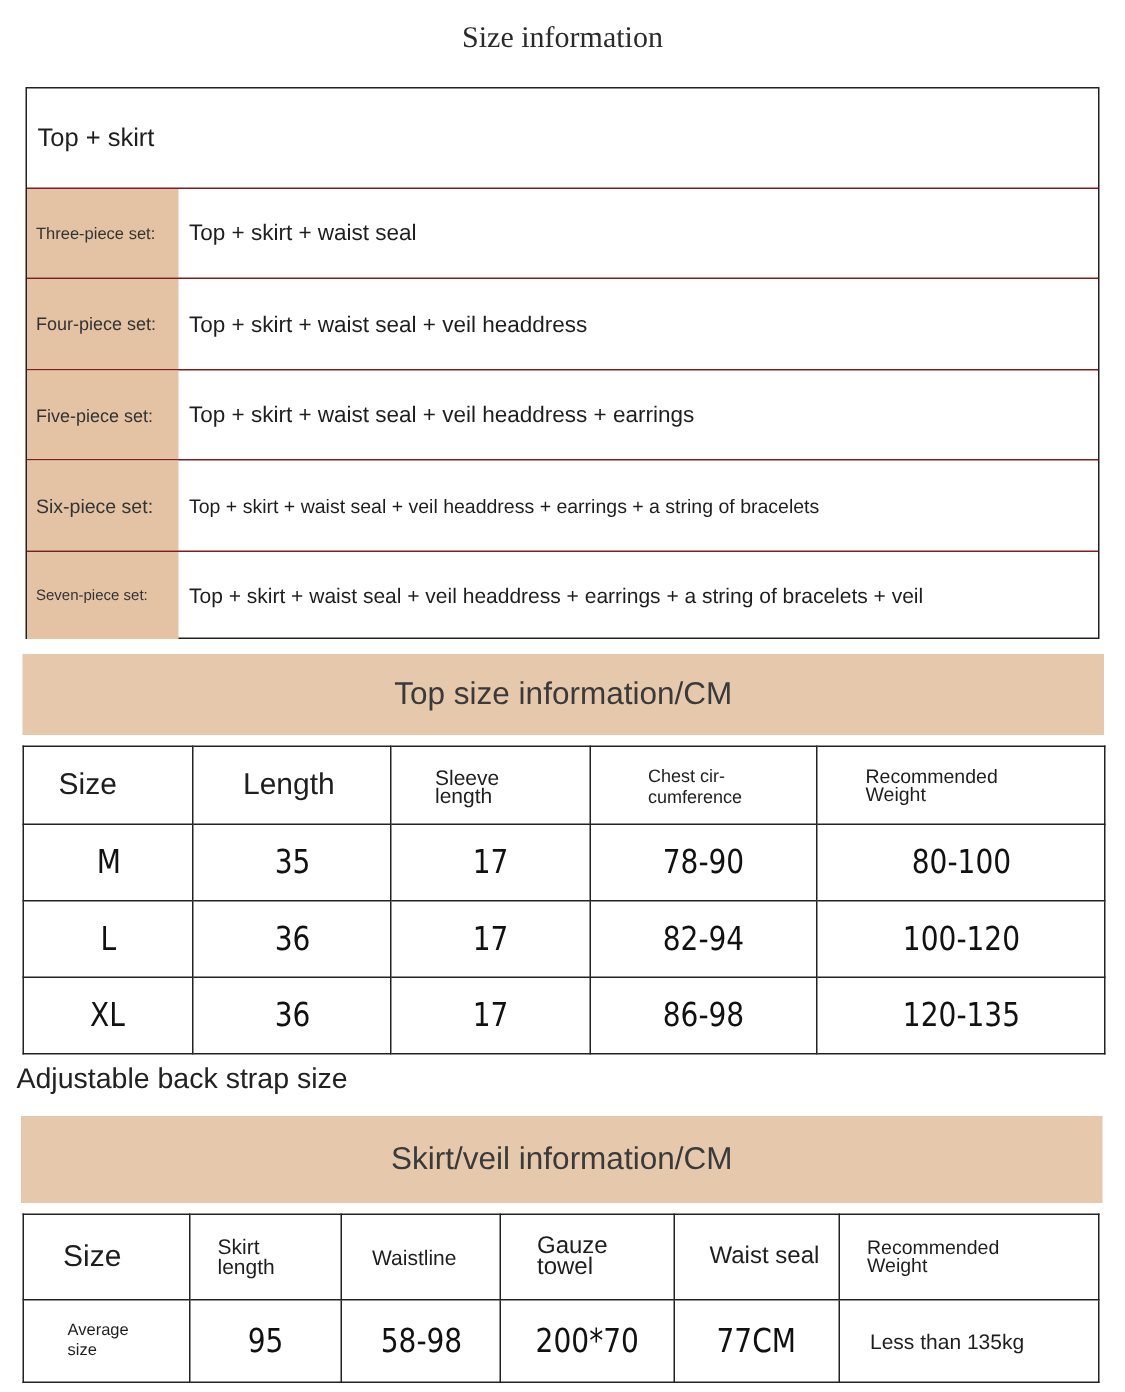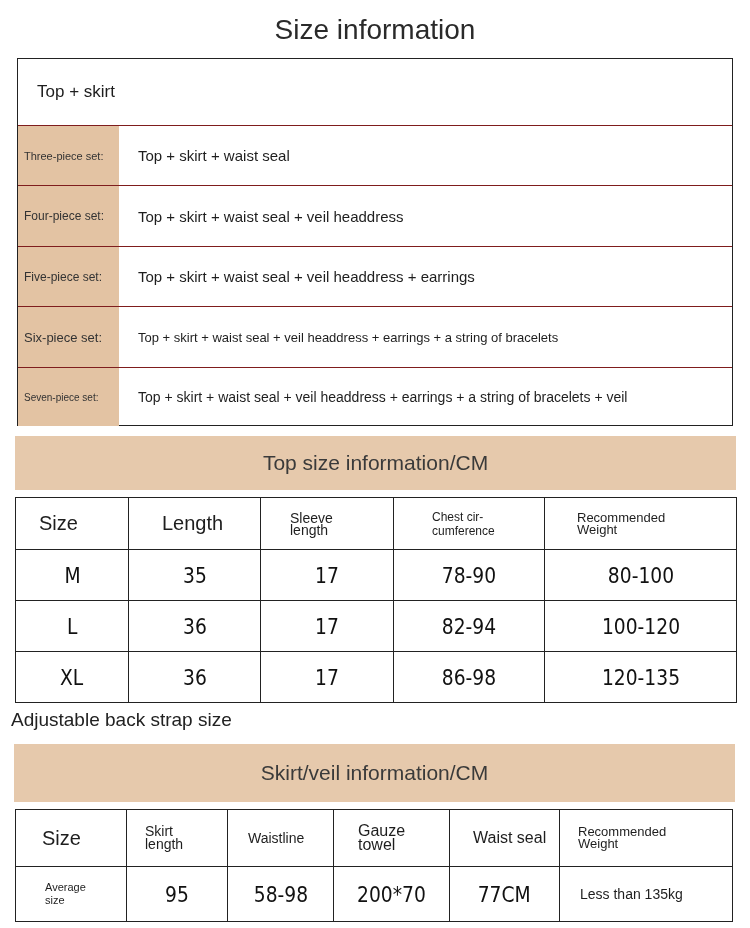--- a/index.html
+++ b/index.html
@@ -1,31 +1,31 @@
 <!DOCTYPE html>
 <html><head>
 <meta charset="utf-8">
 <style>
   html, body { margin: 0; padding: 0; background: #ffffff; }
   body { width: 750px; height: 928px; position: relative; overflow: hidden;
          font-family: "Liberation Sans", sans-serif; color: #1e1e1e; }
 
   .page-title { position: absolute; top: 14px; left: 0; width: 750px; text-align: center;
-                font-size: 28px; color: #2a2a2a; }
+                font-size: 20px; color: #2a2a2a; font-family: Liberation Serif, serif; }
 
   
   .sets { position: absolute; left: 17px; top: 58px; width: 716px; height: 368px;
           border: 1px solid #222; box-sizing: border-box; border-collapse: collapse; }
   .set-row { position: absolute; left: 0; width: 100%; display: flex;
              border-top: 1px solid #7f1d1d; box-sizing: border-box; }
   .set-row:first-child { border-top: none; }
   .set-label { width: 101px; background: #e3c3a3; display: flex; align-items: center;
                padding-left: 6px; box-sizing: border-box; font-size: 12px; color: #333; }
   .set-value { flex: 1; display: flex; align-items: center; padding-left: 7px;
-               font-size: 15px; color: #1e1e1e; margin-left: 12px; }
+               font-size: 15px; color: #1e1e1e; }
 
   .banner { position: absolute; left: 15px; width: 721px; background: #e6c9ac;
             display: flex; align-items: center; justify-content: center;
             font-size: 21px; color: #3a3a3a; }
 
   table.grid { position: absolute; border-collapse: collapse; table-layout: fixed; }
   table.grid td { border: 1px solid #222; padding: 0; vertical-align: middle; }
 
   .note { position: absolute; left: 11px; top: 709px; font-size: 19px; color: #222; }
 

